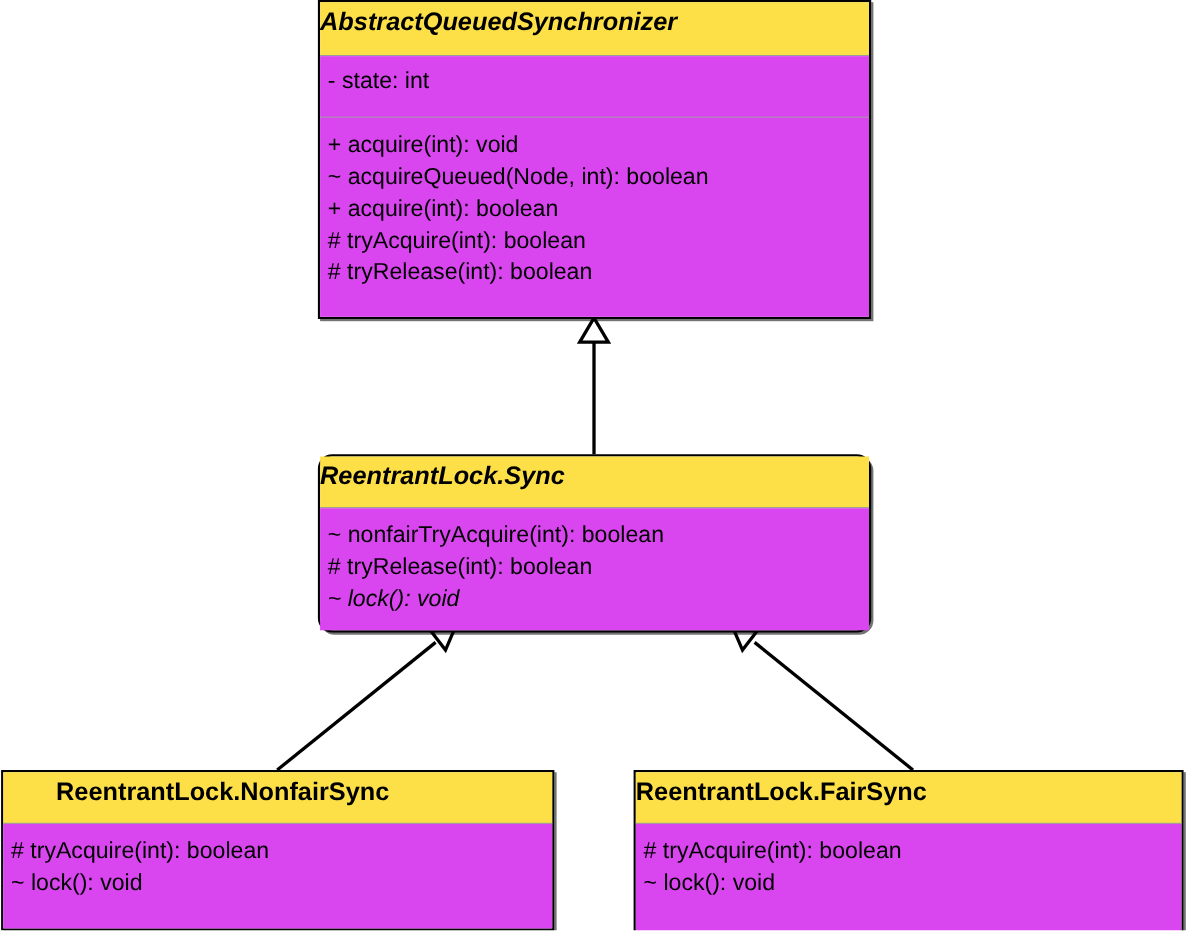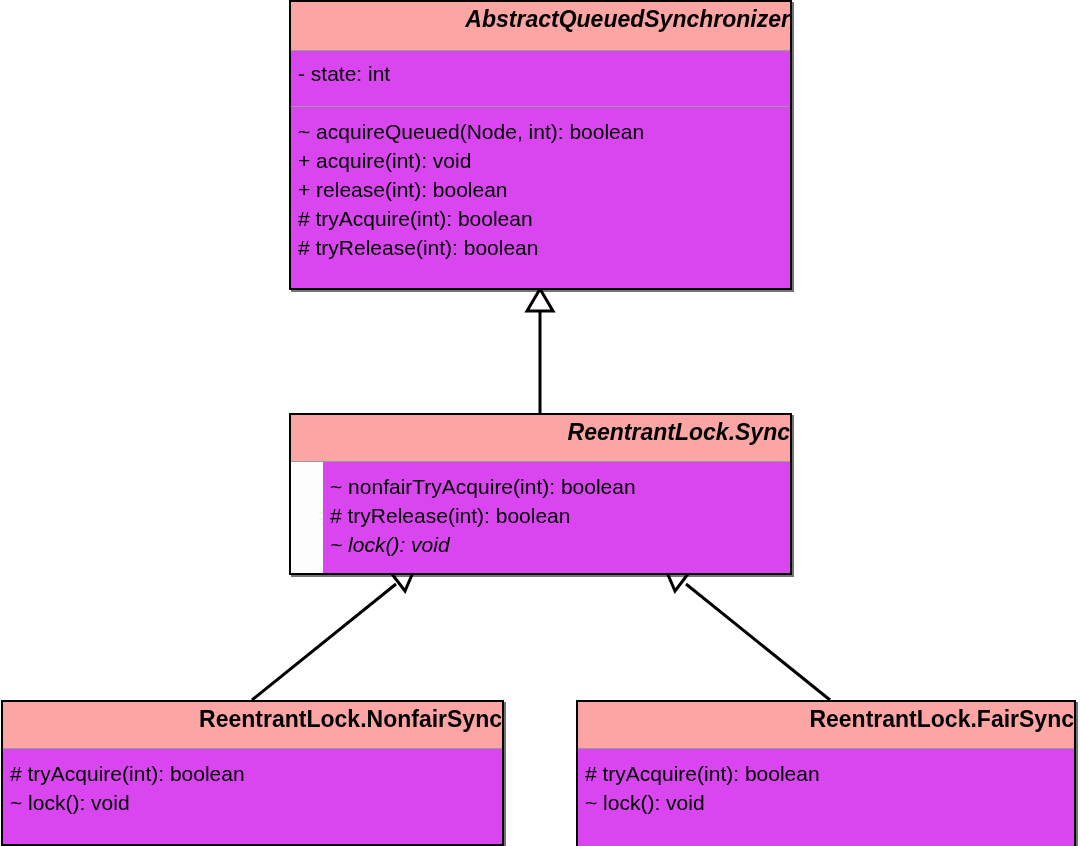--- a/index.html
+++ b/index.html
@@ -28,24 +28,24 @@
     display: flex;
     flex-direction: column;
   }
   .uml-class.shadowed {
     box-shadow: 2px 2px 0 rgba(0,0,0,0.55);
   }
 
   .uml-title-compartment {
     box-sizing: border-box;
     border-bottom: 1px solid #9a9a9a;
-    background: #fca5a5;
+    background: #fde047;
     display: flex;
     align-items: flex-start;
-    justify-content: flex-end;
+    justify-content: flex-start;
     flex: 0 0 auto;
   }
   .uml-title {
     font-size: 23px;
     font-weight: bold;
     color: #000000;
     letter-spacing: 0px;
     white-space: nowrap;
     padding-top: 4px;
   }
@@ -112,41 +112,41 @@
   </svg>
 
   <div class="uml-class shadowed" style="left:289px; top:0px; width:503px; height:290px;">
     <div class="uml-title-compartment" style="height:49px;">
       <span class="uml-title abstract">AbstractQueuedSynchronizer</span>
     </div>
     <div class="uml-attr-compartment pad-top-attr" style="height:56px;">
       <div class="uml-member">- state: int</div>
     </div>
     <div class="uml-ops-compartment pad-top-ops" style="flex:1 1 auto;">
+      <div class="uml-member">+ acquire(int): void</div>
       <div class="uml-member">~ acquireQueued(Node, int): boolean</div>
-      <div class="uml-member">+ acquire(int): void</div>
-      <div class="uml-member">+ release(int): boolean</div>
+      <div class="uml-member">+ acquire(int): boolean</div>
       <div class="uml-member"># tryAcquire(int): boolean</div>
       <div class="uml-member"># tryRelease(int): boolean</div>
     </div>
   </div>
 
-  <div class="uml-class shadowed" style="left:289px; top:413px; width:503px; height:162px;">
+  <div class="uml-class shadowed" style="left:289px; top:413px; width:503px; height:162px;border-radius:13px;">
     <div class="uml-title-compartment" style="height:47px;">
       <span class="uml-title abstract">ReentrantLock.Sync</span>
     </div>
-    <div class="uml-ops-compartment pad-top-ops" style="flex:1 1 auto;margin-left:32px;">
+    <div class="uml-ops-compartment pad-top-ops" style="flex:1 1 auto;">
       <div class="uml-member">~ nonfairTryAcquire(int): boolean</div>
       <div class="uml-member"># tryRelease(int): boolean</div>
       <div class="uml-member abstract">~ lock(): void</div>
     </div>
   </div>
 
   <div class="uml-class shadowed" style="left:1px; top:700px; width:503px; height:146px;">
-    <div class="uml-title-compartment" style="height:47px;">
+    <div class="uml-title-compartment" style="height:47px;padding-left:48px;">
       <span class="uml-title">ReentrantLock.NonfairSync</span>
     </div>
     <div class="uml-ops-compartment pad-top-ops" style="flex:1 1 auto;">
       <div class="uml-member"># tryAcquire(int): boolean</div>
       <div class="uml-member">~ lock(): void</div>
     </div>
   </div>
 
   <div class="uml-class shadowed" style="left:576px; top:700px; width:500px; height:184px;">
     <div class="uml-title-compartment" style="height:47px;">

